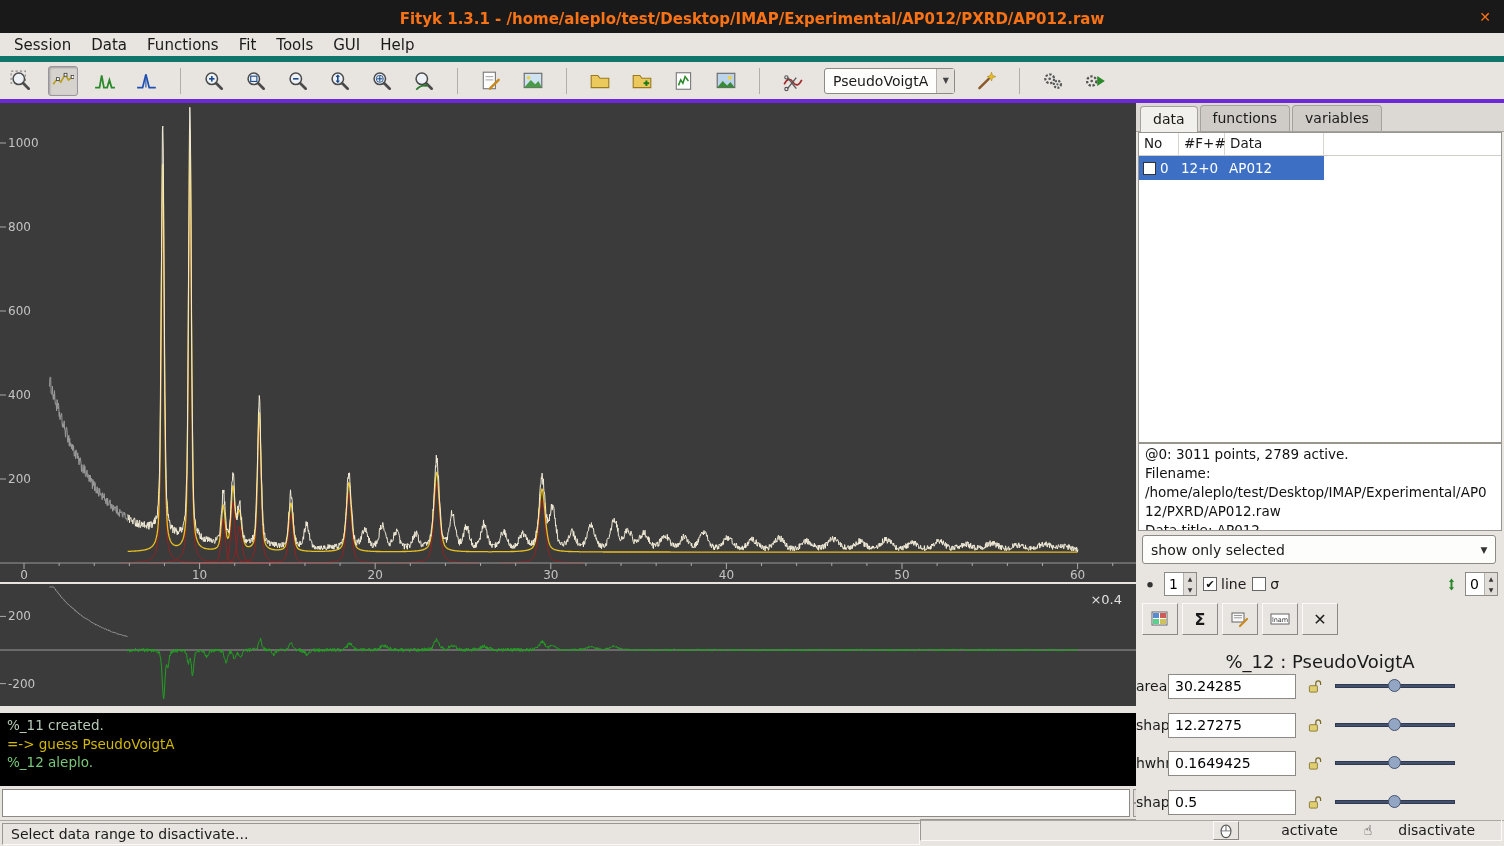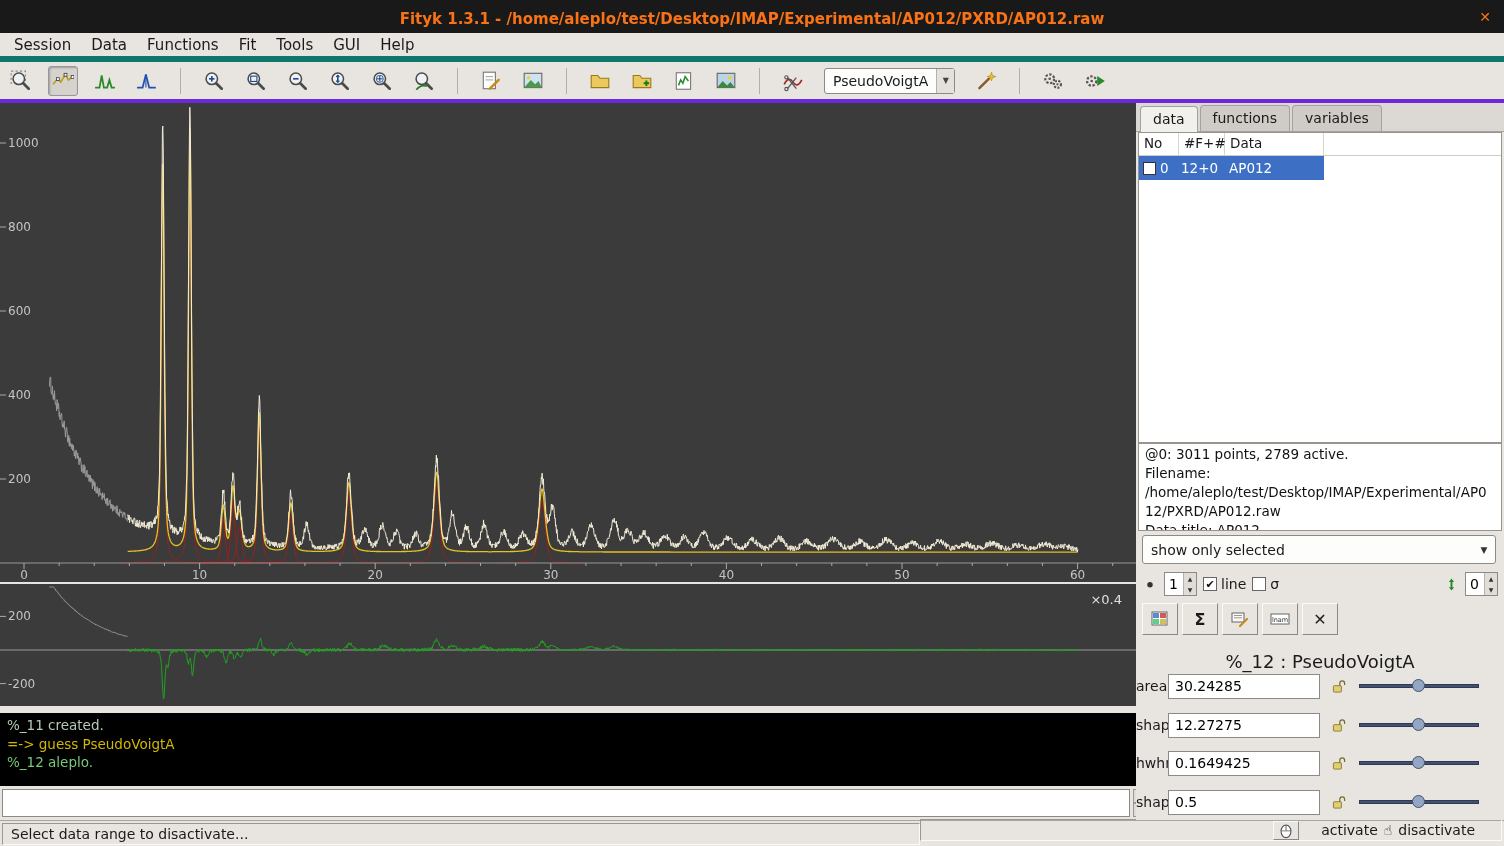--- a/index.html
+++ b/index.html
@@ -49,21 +49,21 @@
     display:flex; flex-direction:column; }
   #cmd-spin div { flex:1; background:#e0ddd8; border:1px solid #9a9792; font-size:6px;
     display:flex; align-items:center; justify-content:center; color:#444; }
   
   .statusbar { position:absolute; left:0; top:820px; width:1504px; height:26px;
     background:#e8e5e1; border-top:1px solid #aaa7a2; display:flex; align-items:center; font-size:14px; }
   .status-left { width:918px; height:22px; margin:2px 0 2px 2px; padding:1px 8px;
     border:1px solid; border-color:#9a9792 #fbfaf8 #fbfaf8 #9a9792; display:flex; align-items:center; }
   .status-right { flex:1; height:22px; margin:2px 2px 9px 0; padding:1px 26px 1px 8px;
     border:1px solid; border-color:#9a9792 #fbfaf8 #fbfaf8 #9a9792;
-    display:flex; align-items:center; justify-content:flex-end; gap:8px; }
+    display:flex; align-items:center; justify-content:flex-end; gap:28px; }
   .mini-btn { width:26px; height:19px; background:#e8e5e1; border:1px solid;
     border-color:#fbfaf8 #8a8785 #8a8785 #fbfaf8; display:flex; align-items:center; justify-content:center; }
   
   #sidebar { position:absolute; left:1136px; top:103px; width:368px; height:717px; background:#e8e5e1; }
   .tab-bar { position:absolute; left:0; top:0; width:368px; height:29px; background:#dcd9d4;
     border-bottom:1px solid #a5a29d; display:flex; align-items:flex-end; padding-left:4px; }
   .tab { padding:4px 12px 5px 12px; font-size:14px; border:1px solid #a5a29d; border-bottom:none;
     border-radius:4px 4px 0 0; background:#cfccc7; margin-right:2px; position:relative; }
   .tab.active { background:#f2f0ec; top:1px; }
   .table-panel { position:absolute; left:2px; top:29px; width:364px; height:311px;
@@ -92,21 +92,21 @@
   .cbx { width:14px; height:14px; background:#fff; border:1px solid #666; display:inline-flex;
     align-items:center; justify-content:center; font-size:11px; line-height:11px; color:#111; }
   .cbx-label { font-size:14px; margin-left:4px; }
   .btns-row { position:absolute; left:6px; top:500px; display:flex; gap:4px; }
   .icon-btn { width:36px; height:32px; background:#e8e5e1; border:1px solid;
     border-color:#fbfaf8 #8a8785 #8a8785 #fbfaf8; display:flex; align-items:center;
     justify-content:center; font-size:16px; }
   .func-title { position:absolute; left:0; top:548px; width:368px; text-align:center; font-size:18px; }
   .param-row { position:absolute; left:0; width:368px; height:30px; display:flex; align-items:center; }
   .param-label { width:32px; text-align:right; padding-right:6px; font-size:14px; }
-  .param-input { width:152px; height:25px; border:1px solid #8d8a86; background:#fff;
+  .param-input { width:128px; height:25px; border:1px solid #8d8a86; background:#fff;
     font-size:14px; padding:0 6px; font-family:"DejaVu Sans",sans-serif; }
   .param-lock { width:20px; margin-left:9px; display:flex; justify-content:center; }
   .param-slider { position:relative; width:120px; height:18px; margin-left:10px; }
   .param-slider .track { position:absolute; left:0; right:0; top:7px; height:4px;
     background:#44516e; border:1px solid #2e3a52; }
   .param-slider .thumb { position:absolute; left:50%; top:2px; width:13px; height:13px;
     margin-left:-7px; border-radius:50%; background:#93a7c4; border:1px solid #44516e; }
 </style>
 </head>
 <body>

